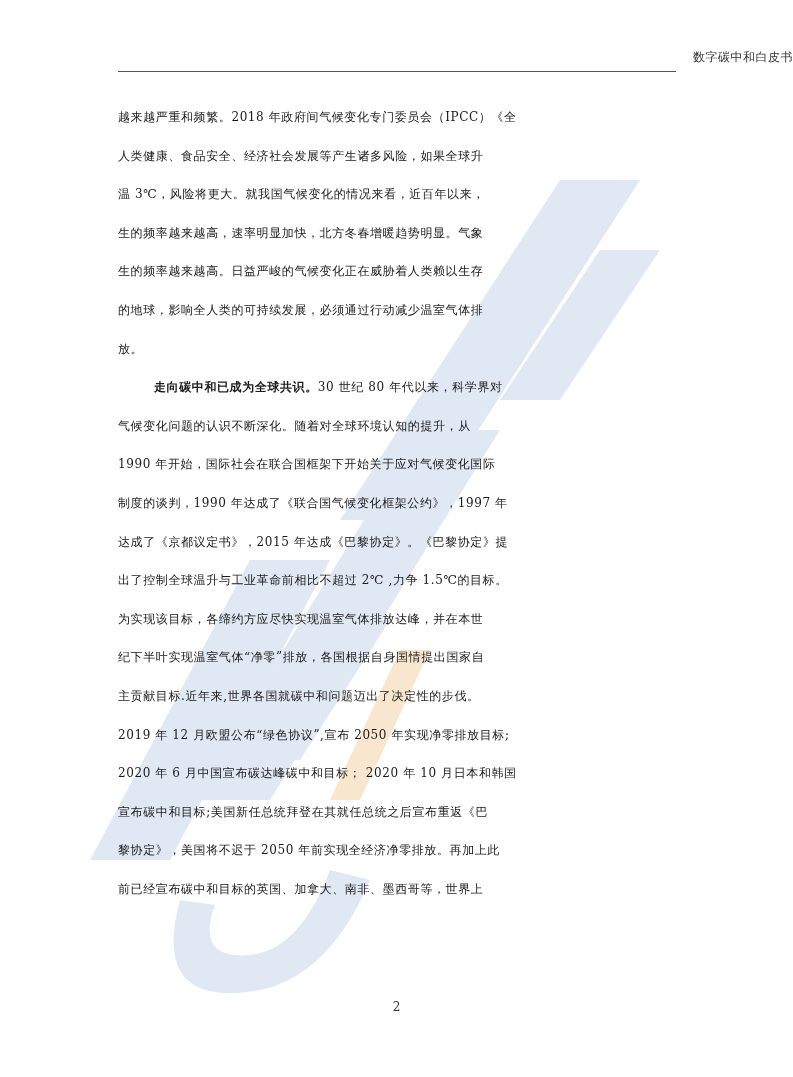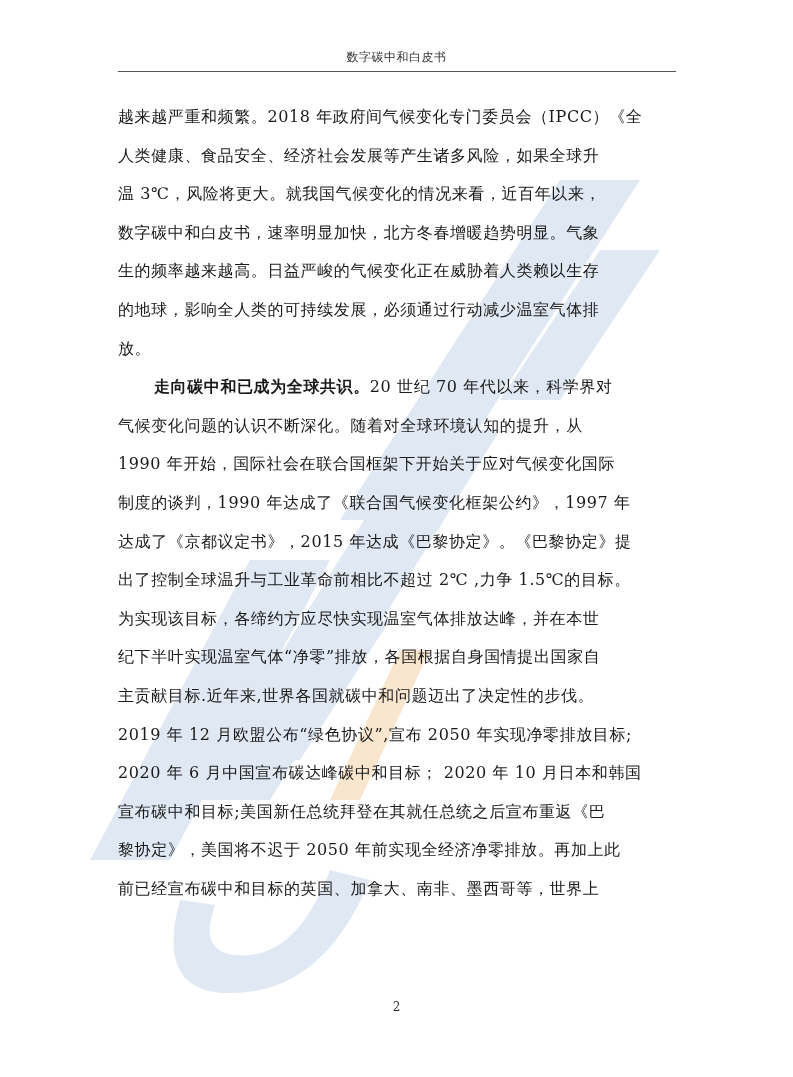--- a/index.html
+++ b/index.html
@@ -1,25 +1,25 @@
 <!DOCTYPE html>
 <html><head>
 <meta charset="utf-8">
 <style>
   html, body { margin:0; padding:0; background:#ffffff; }
   body { width:793px; height:1077px; position:relative; overflow:hidden;
          font-family:"DejaVu Serif","Liberation Serif",serif; color:#1a1a1a; }
   .page { position:absolute; left:0; top:0; width:793px; height:1077px; background:#fff; }
-  .running-header { position:absolute; top:49px; left:0; width:793px; text-align:center;
+  .running-header { position:absolute; top:49px; left:0; width:793px; text-align:right;
          font-size:12px; color:#333; letter-spacing:0.5px; }
   .header-rule { position:absolute; top:71px; left:118px; width:558px; height:0;
          border-top:1.5px solid #555; }
   .watermark { position:absolute; left:0; top:0; width:793px; height:1077px; pointer-events:none; z-index:0; }
   .body-text { position:absolute; left:118px; top:98px; width:560px; z-index:1; }
-  .line { height:38.6px; line-height:38.6px; font-size:16px; white-space:nowrap;
+  .line { height:38.6px; line-height:38.6px; font-size:12px; white-space:nowrap;
           letter-spacing:0.6px; overflow:visible; }
   .indent { padding-left:36px; }
   .bold { font-weight:bold; font-family:"DejaVu Sans","Liberation Sans",sans-serif; }
   .page-number { position:absolute; top:1000px; left:0; width:793px; text-align:center;
           font-size:12px; color:#333; }
 </style>
 </head>
 <body>
 
 <div class="page">
@@ -40,27 +40,27 @@
   </svg>
 
   <div class="running-header">数字碳中和白皮书</div>
   <div class="header-rule"></div>
 
   <div class="body-text">
     <div>
       <div class="line">越来越严重和频繁。2018 年政府间气候变化专门委员会（IPCC）《全</div>
       <div class="line">人类健康、食品安全、经济社会发展等产生诸多风险，如果全球升</div>
       <div class="line">温  3℃，风险将更大。就我国气候变化的情况来看，近百年以来，</div>
-      <div class="line">数字碳中和白皮书，速率明显加快，北方冬春增暖趋势明显。气象</div>
+      <div class="line">生的频率越来越高，速率明显加快，北方冬春增暖趋势明显。气象</div>
       <div class="line">生的频率越来越高。日益严峻的气候变化正在威胁着人类赖以生存</div>
       <div class="line">的地球，影响全人类的可持续发展，必须通过行动减少温室气体排</div>
       <div class="line">放。</div>
     </div>
     <div>
-      <div class="line indent"><span class="bold">走向碳中和已成为全球共识。</span><span>20 世纪 70 年代以来，科学界对</span></div>
+      <div class="line indent"><span class="bold">走向碳中和已成为全球共识。</span><span>30 世纪 80 年代以来，科学界对</span></div>
       <div class="line">气候变化问题的认识不断深化。随着对全球环境认知的提升，从</div>
       <div class="line">1990 年开始，国际社会在联合国框架下开始关于应对气候变化国际</div>
       <div class="line">制度的谈判，1990 年达成了《联合国气候变化框架公约》，1997 年</div>
       <div class="line">达成了《京都议定书》，2015  年达成《巴黎协定》。《巴黎协定》提</div>
       <div class="line">出了控制全球温升与工业革命前相比不超过 2℃ ,力争 1.5℃的目标。</div>
       <div class="line">为实现该目标，各缔约方应尽快实现温室气体排放达峰，并在本世</div>
       <div class="line">纪下半叶实现温室气体“净零”排放，各国根据自身国情提出国家自</div>
       <div class="line">主贡献目标.近年来,世界各国就碳中和问题迈出了决定性的步伐。</div>
       <div class="line">2019 年 12 月欧盟公布“绿色协议”,宣布 2050 年实现净零排放目标;</div>
       <div class="line">2020 年 6 月中国宣布碳达峰碳中和目标； 2020 年 10 月日本和韩国</div>

